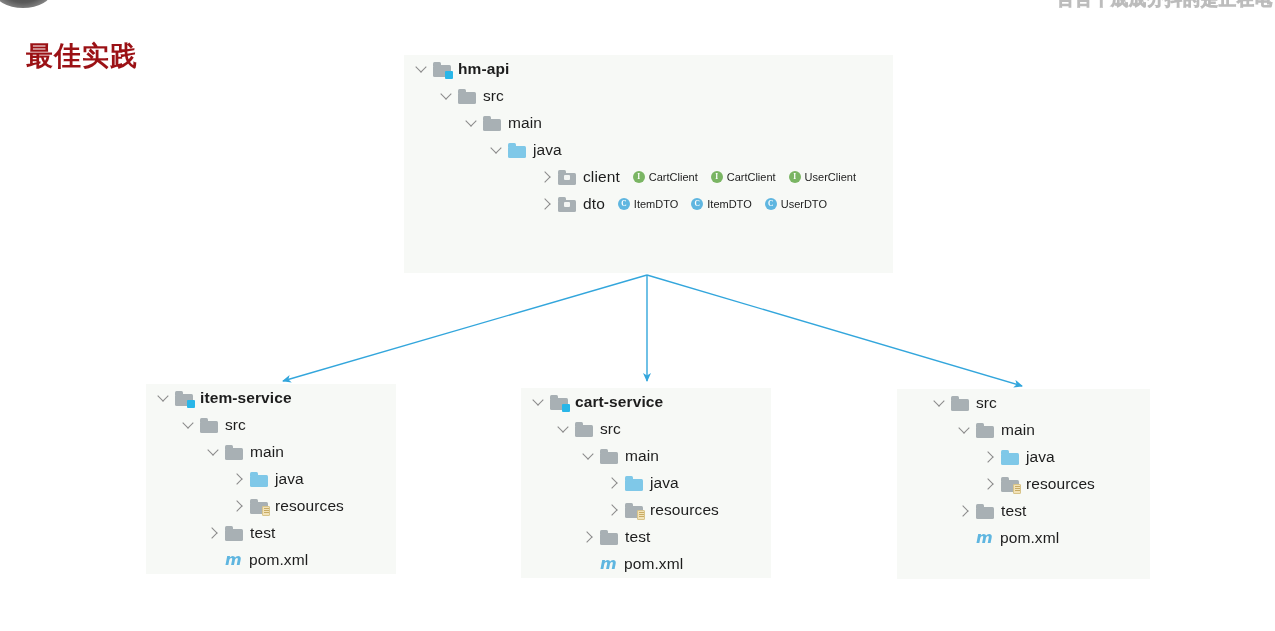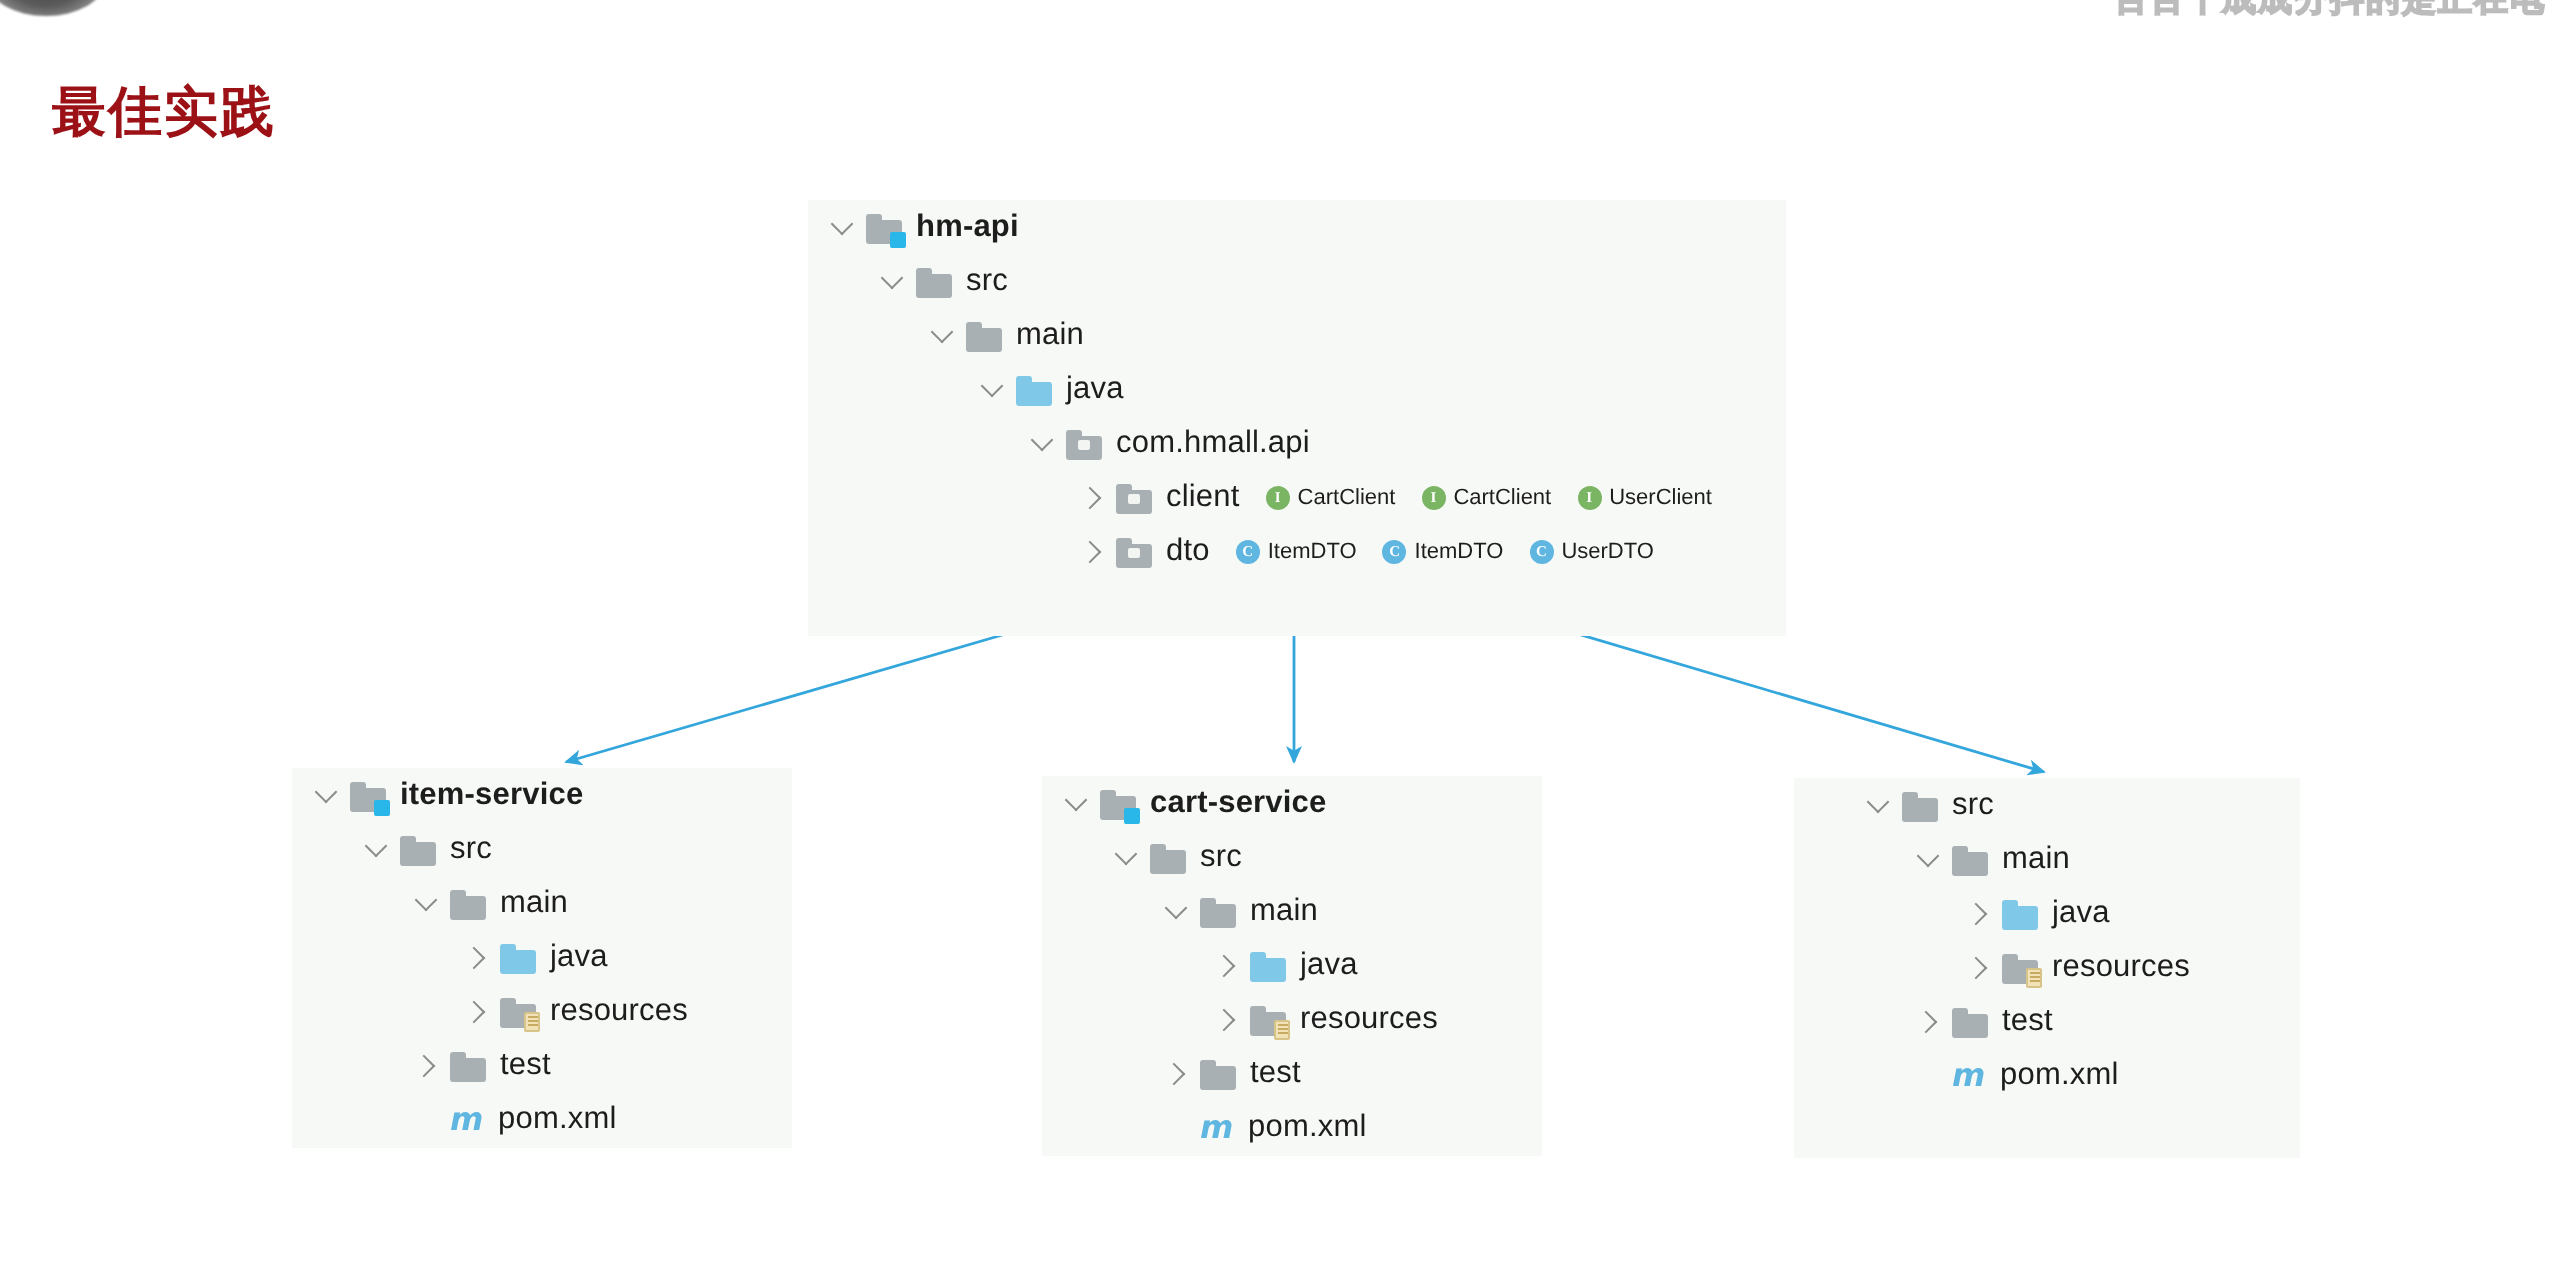--- a/index.html
+++ b/index.html
@@ -54,21 +54,21 @@
     font-family: "DejaVu Sans", "Liberation Sans", sans-serif;
     text-align: right;
   }
 
   
   .tree-panel {
     position: absolute;
     background: #f7f9f6;
     box-sizing: border-box;
   }
-  #panel-hm-api   { left: 404px; top: 55px;  width: 489px; height: 218px; margin-top: 45px; }
+  #panel-hm-api   { left: 404px; top: 55px;  width: 489px; height: 218px; }
   #panel-item     { left: 146px; top: 384px; width: 250px; height: 190px; }
   #panel-cart     { left: 521px; top: 388px; width: 250px; height: 190px; }
   #panel-order    { left: 897px; top: 389px; width: 253px; height: 190px; }
 
   .tree-row {
     display: flex;
     align-items: center;
     height: 27px;
     white-space: nowrap;
   }
@@ -263,30 +263,20 @@
     <div class="tree-row">
       <span class="indent" style="width: 85px;"></span>
       <span class="chev down"></span>
       <span class="ficon blue">
         <span class="tab"></span>
         <span class="body"></span>
       </span>
       <span class="label">java</span>
     </div>
     <div class="tree-row">
-      <span class="indent" style="width: 110px;"></span>
-      <span class="chev down"></span>
-      <span class="ficon">
-        <span class="tab"></span>
-        <span class="body"></span>
-        <span class="badge-pkg"></span>
-      </span>
-      <span class="label">com.hmall.api</span>
-    </div>
-    <div class="tree-row">
       <span class="indent" style="width: 135px;"></span>
       <span class="chev right"></span>
       <span class="ficon">
         <span class="tab"></span>
         <span class="body"></span>
         <span class="badge-pkg"></span>
       </span>
       <span class="label">client</span>
       <span class="chip iface">
         <span class="bub">I</span>

